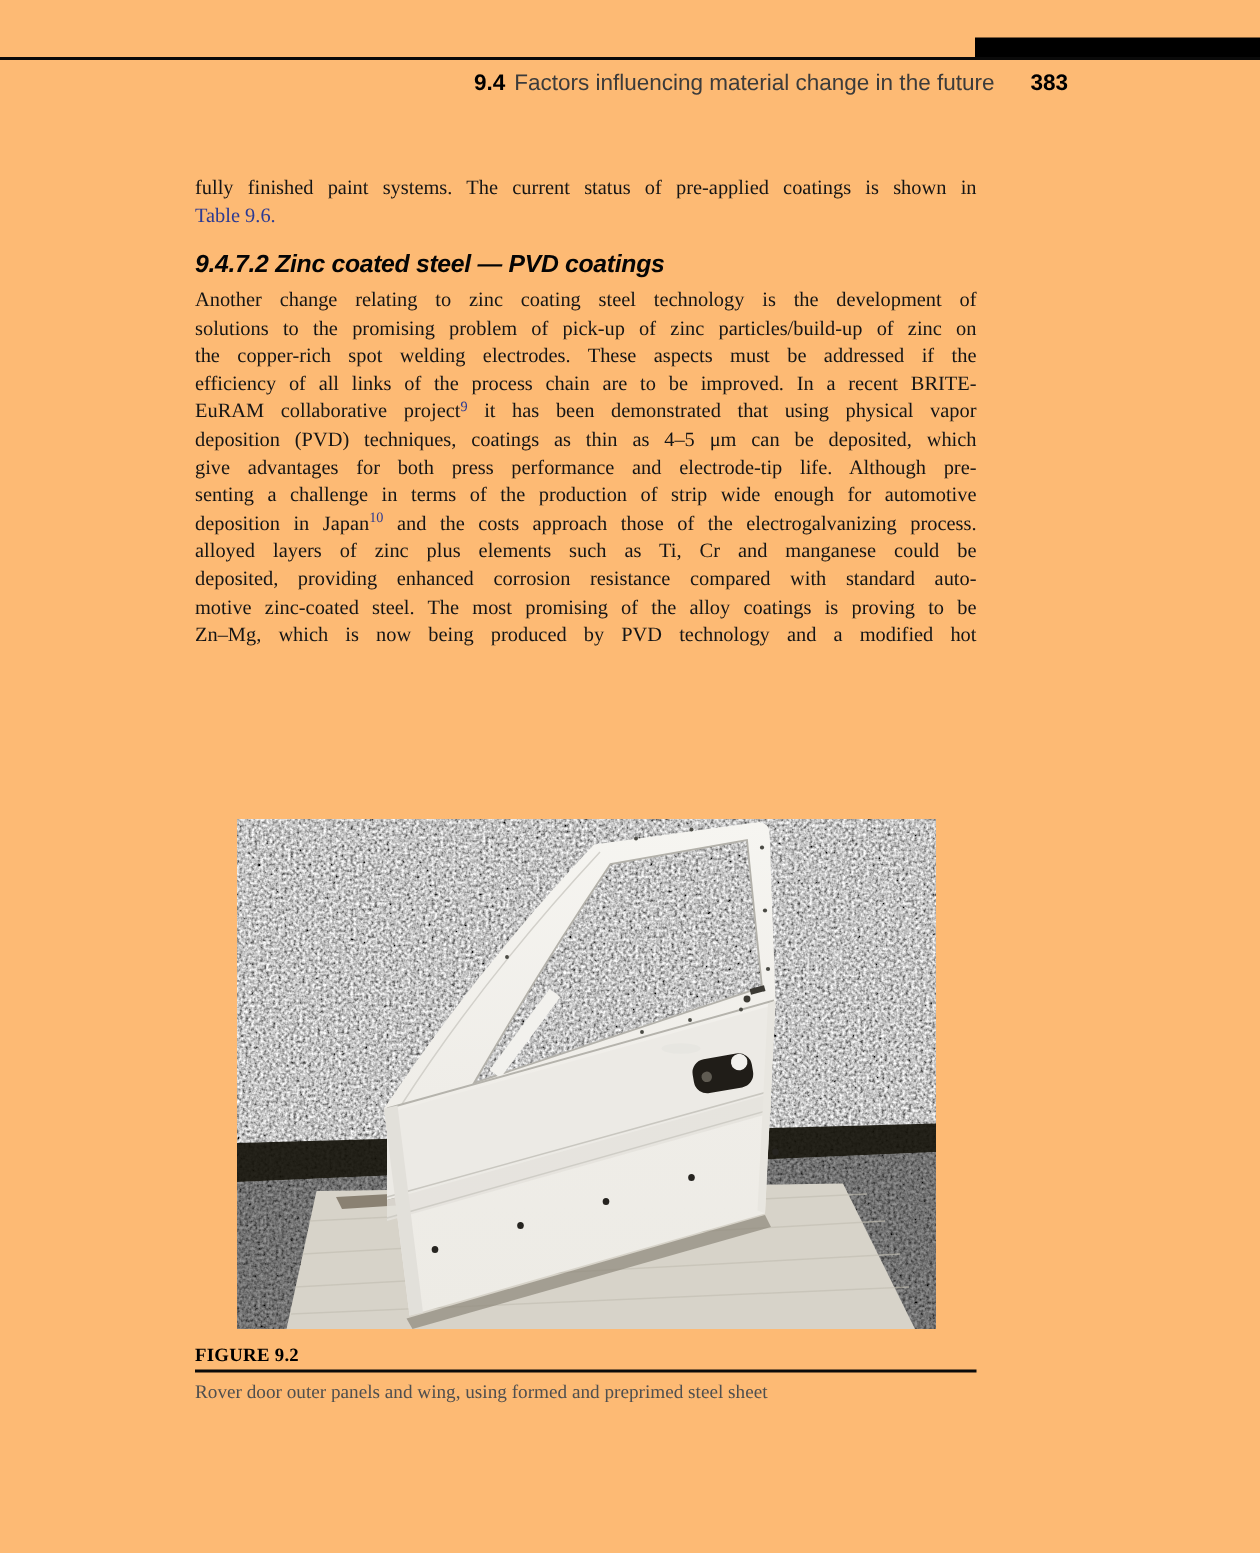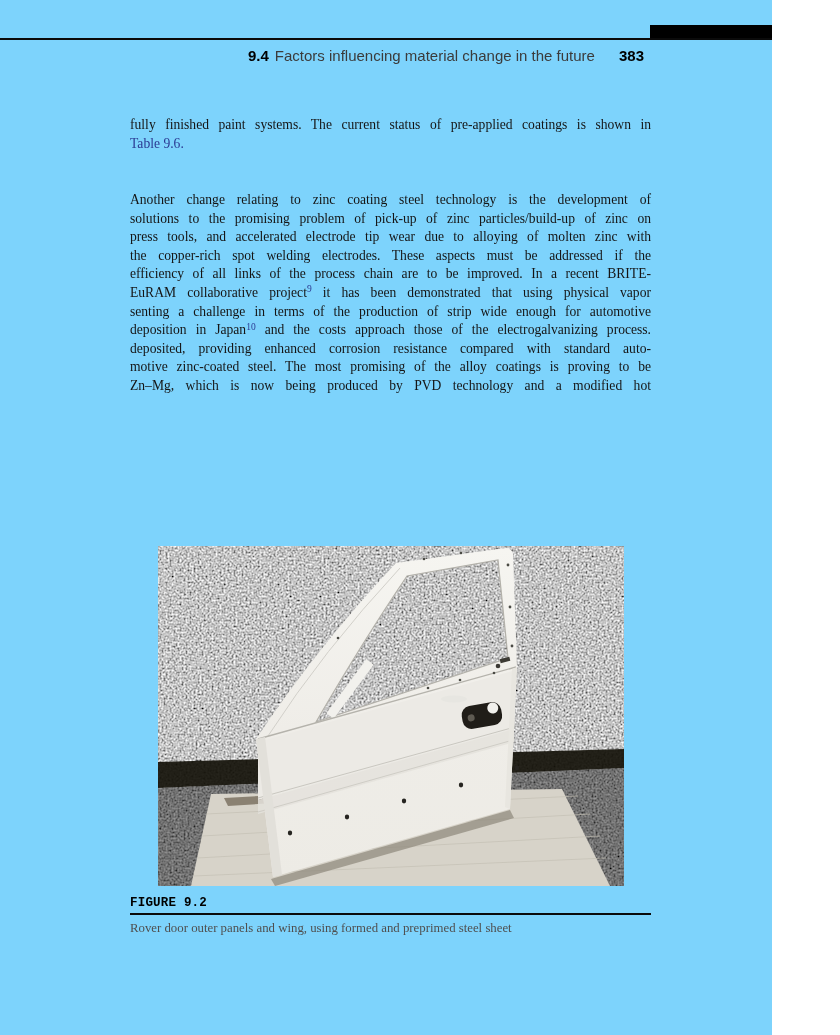--- a/index.html
+++ b/index.html
@@ -1,16 +1,16 @@
 <!DOCTYPE html>
 <html><head>
 <meta charset="utf-8">
 <style>
   html,body{margin:0;padding:0;background:#ffffff;}
-  .page{position:relative;width:772px;height:1035px;background:#7dd3fc;overflow:hidden;
+  .page{position:relative;width:840px;height:1035px;background:#fdba74;overflow:hidden;
         font-family:"Liberation Serif",serif;color:#111;}
   .top-bar{position:absolute;left:650px;top:25px;width:190px;height:14px;background:#000;}
   .top-rule{position:absolute;left:0;top:38px;width:840px;height:2px;background:#0a0a0a;}
   .running-head{position:absolute;top:47px;right:128px;font-family:"Liberation Sans",sans-serif;
         font-size:15px;white-space:nowrap;}
   .running-head .sec-num{font-weight:bold;color:#000;}
   .running-head .sec-title{color:#3b3b3b;margin-left:6px;}
   .running-head .folio{font-weight:bold;color:#000;margin-left:24px;}
 
   .para{position:absolute;left:130px;width:521px;font-size:13.6px;line-height:18.6px;color:#151515;}
@@ -19,21 +19,21 @@
   .tline{text-align:justify;text-align-last:justify;}
   .tline.tlast{text-align-last:left;}
   .ref{font-size:9.5px;position:relative;top:-4.5px;vertical-align:baseline;line-height:0;}
   .ref,.xlink{color:#2b3a93;margin-top:16px;}
 
   .subheading{position:absolute;left:130px;top:167px;margin:0;width:521px;
         font-family:"Liberation Sans",sans-serif;font-style:italic;font-weight:bold;
         font-size:16.5px;letter-spacing:-0.2px;color:#050505;}
 
   .photo{position:absolute;left:158px;top:546px;width:466px;height:340px;}
-  .fig-label{position:absolute;left:130px;top:896px;font-family:Liberation Mono, monospace;
+  .fig-label{position:absolute;left:130px;top:896px;font-family:Liberation Serif, serif;
         font-weight:bold;font-size:12.5px;color:#000;letter-spacing:0.2px;text-align:center;}
   .fig-rule{position:absolute;left:130px;top:913px;width:521px;height:2px;background:#0a0a0a;}
   .fig-caption{position:absolute;left:130px;top:921px;width:521px;
         font-family:Liberation Serif, serif;font-size:12.8px;color:#4f4f4f;}
 </style>
 </head>
 <body>
 
 <div class="page">
 
@@ -42,30 +42,33 @@
 
   <div class="running-head">
     <span class="sec-num">9.4</span><span class="sec-title">Factors influencing material change in the future</span><span class="folio">383</span>
   </div>
 
   <div class="para intro" id="intro">
       <div class="tline"><span>fully finished paint systems. The current status of pre-applied coatings is shown in</span></div>
       <div class="tline tlast"><span class="xlink">Table 9.6.</span></div>
     </div>
 
+  <h2 class="subheading">9.4.7.2 Zinc coated steel — PVD coatings</h2>
 
   <div class="para body" id="bodypara">
       <div class="tline"><span>Another change relating to zinc coating steel technology is the development of</span></div>
       <div class="tline"><span>solutions to the promising problem of pick-up of zinc particles/build-up of zinc on</span></div>
-      <div class="tline"><span>press tools, and accelerated electrode tip wear due to alloying of molten zinc with</span></div>
       <div class="tline"><span>the copper-rich spot welding electrodes. These aspects must be addressed if the</span></div>
       <div class="tline"><span>efficiency of all links of the process chain are to be improved. In a recent BRITE-</span></div>
       <div class="tline"><span>EuRAM collaborative project</span><sup class="ref">9</sup><span> it has been demonstrated that using physical vapor</span></div>
+      <div class="tline"><span>deposition (PVD) techniques, coatings as thin as 4–5 μm can be deposited, which</span></div>
+      <div class="tline"><span>give advantages for both press performance and electrode-tip life. Although pre-</span></div>
       <div class="tline"><span>senting a challenge in terms of the production of strip wide enough for automotive</span></div>
       <div class="tline"><span>deposition in Japan</span><sup class="ref">10</sup><span> and the costs approach those of the electrogalvanizing process.</span></div>
+      <div class="tline"><span>alloyed layers of zinc plus elements such as Ti, Cr and manganese could be</span></div>
       <div class="tline"><span>deposited, providing enhanced corrosion resistance compared with standard auto-</span></div>
       <div class="tline"><span>motive zinc-coated steel. The most promising of the alloy coatings is proving to be</span></div>
       <div class="tline"><span>Zn–Mg, which is now being produced by PVD technology and a modified hot</span></div>
     </div>
 
   <svg class="photo" viewBox="0 0 466 340" xmlns="http://www.w3.org/2000/svg">
     <defs>
       <filter id="granite" x="0%" y="0%" width="100%" height="100%">
         <feTurbulence type="fractalNoise" baseFrequency="0.5" numOctaves="2" seed="7" stitchTiles="stitch"></feTurbulence>
         <feColorMatrix type="saturate" values="0"></feColorMatrix>

